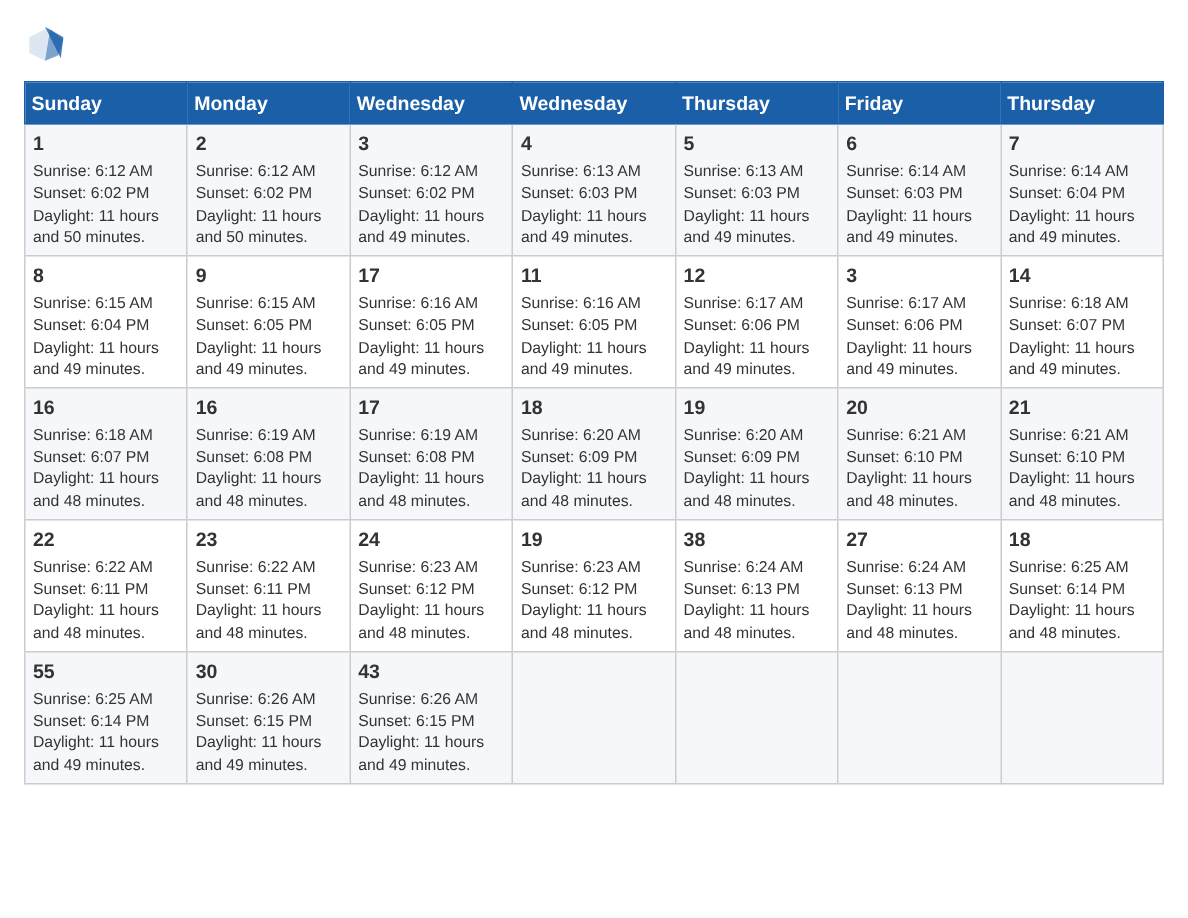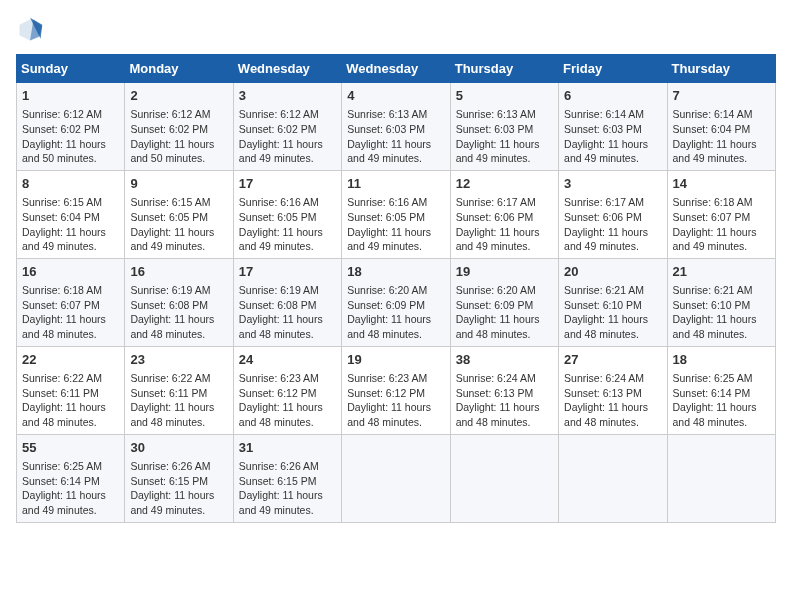--- a/index.html
+++ b/index.html
@@ -336,21 +336,21 @@
           <div class="cell-text">and 49 minutes.</div>
         </td>
         <td>
           <span class="day-num">30</span>
           <div class="cell-text">Sunrise: 6:26 AM</div>
           <div class="cell-text">Sunset: 6:15 PM</div>
           <div class="cell-text">Daylight: 11 hours</div>
           <div class="cell-text">and 49 minutes.</div>
         </td>
         <td>
-          <span class="day-num">31</span>
+          <span class="day-num">43</span>
           <div class="cell-text">Sunrise: 6:26 AM</div>
           <div class="cell-text">Sunset: 6:15 PM</div>
           <div class="cell-text">Daylight: 11 hours</div>
           <div class="cell-text">and 49 minutes.</div>
         </td>
         <td class="empty-cell"></td>
         <td class="empty-cell"></td>
         <td class="empty-cell"></td>
         <td class="empty-cell"></td>
       </tr>

